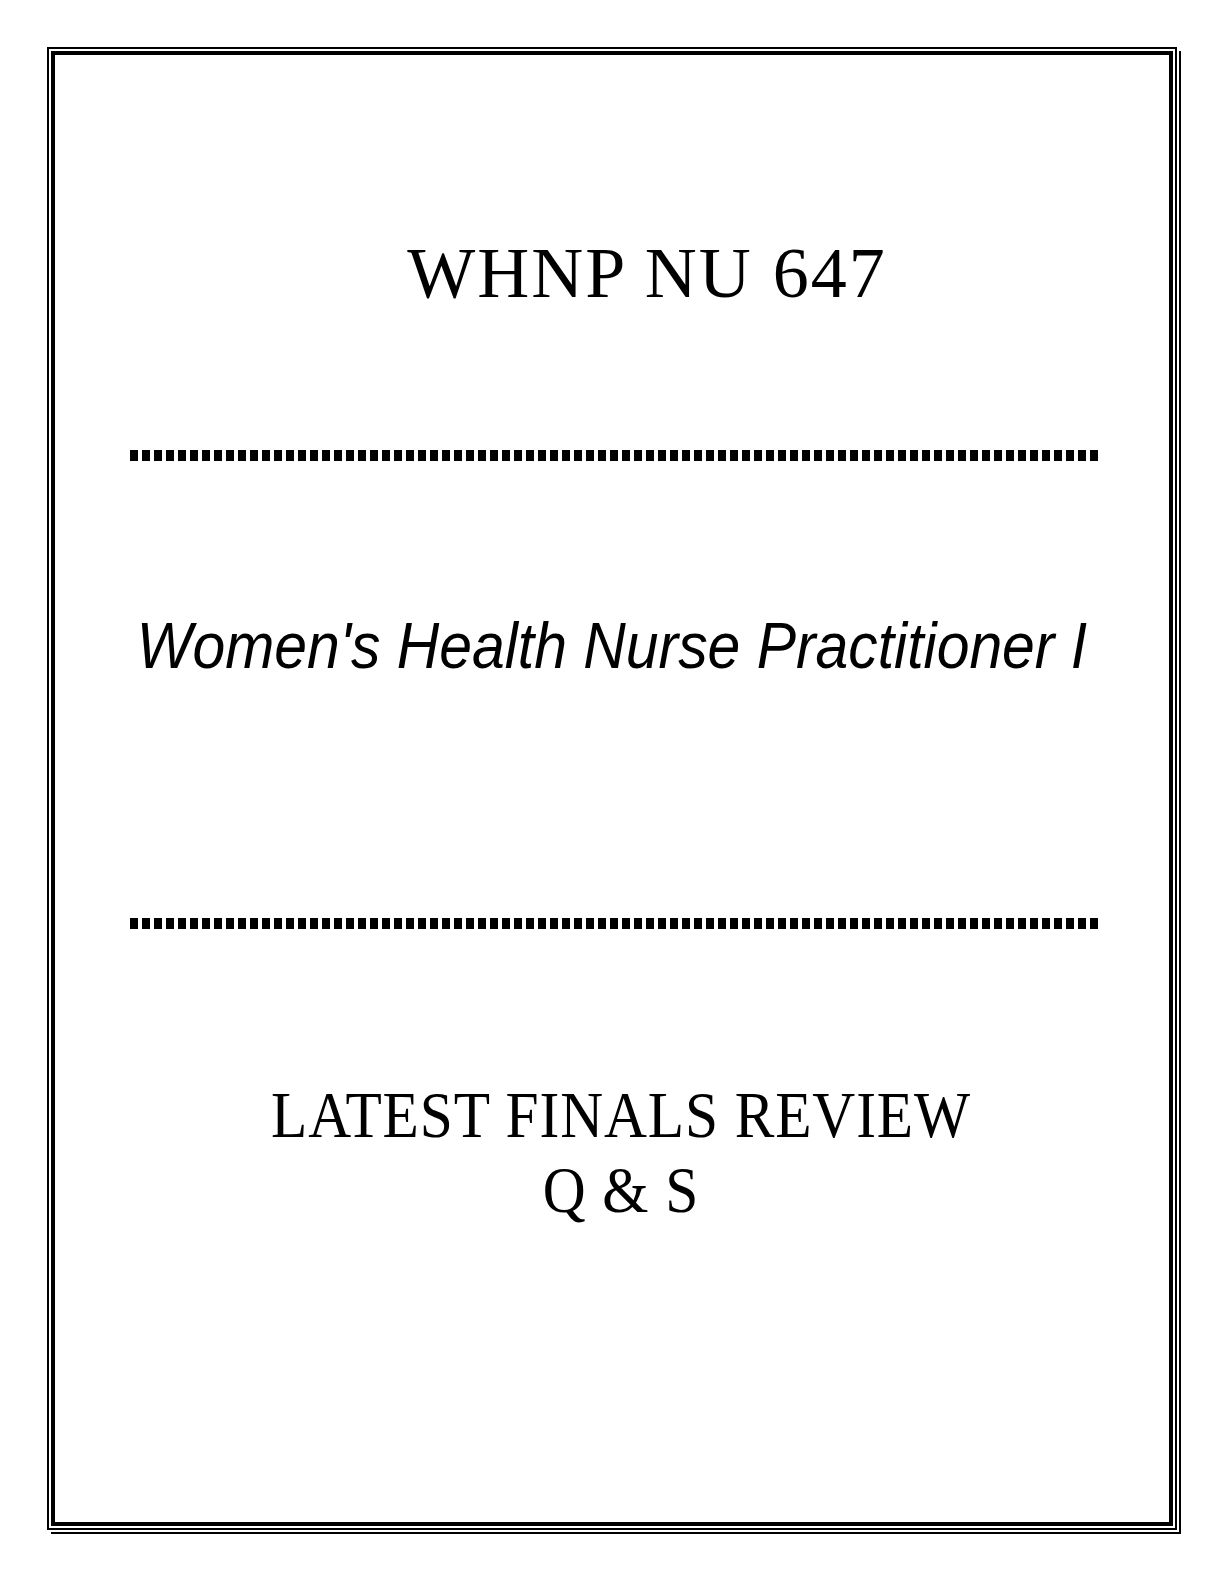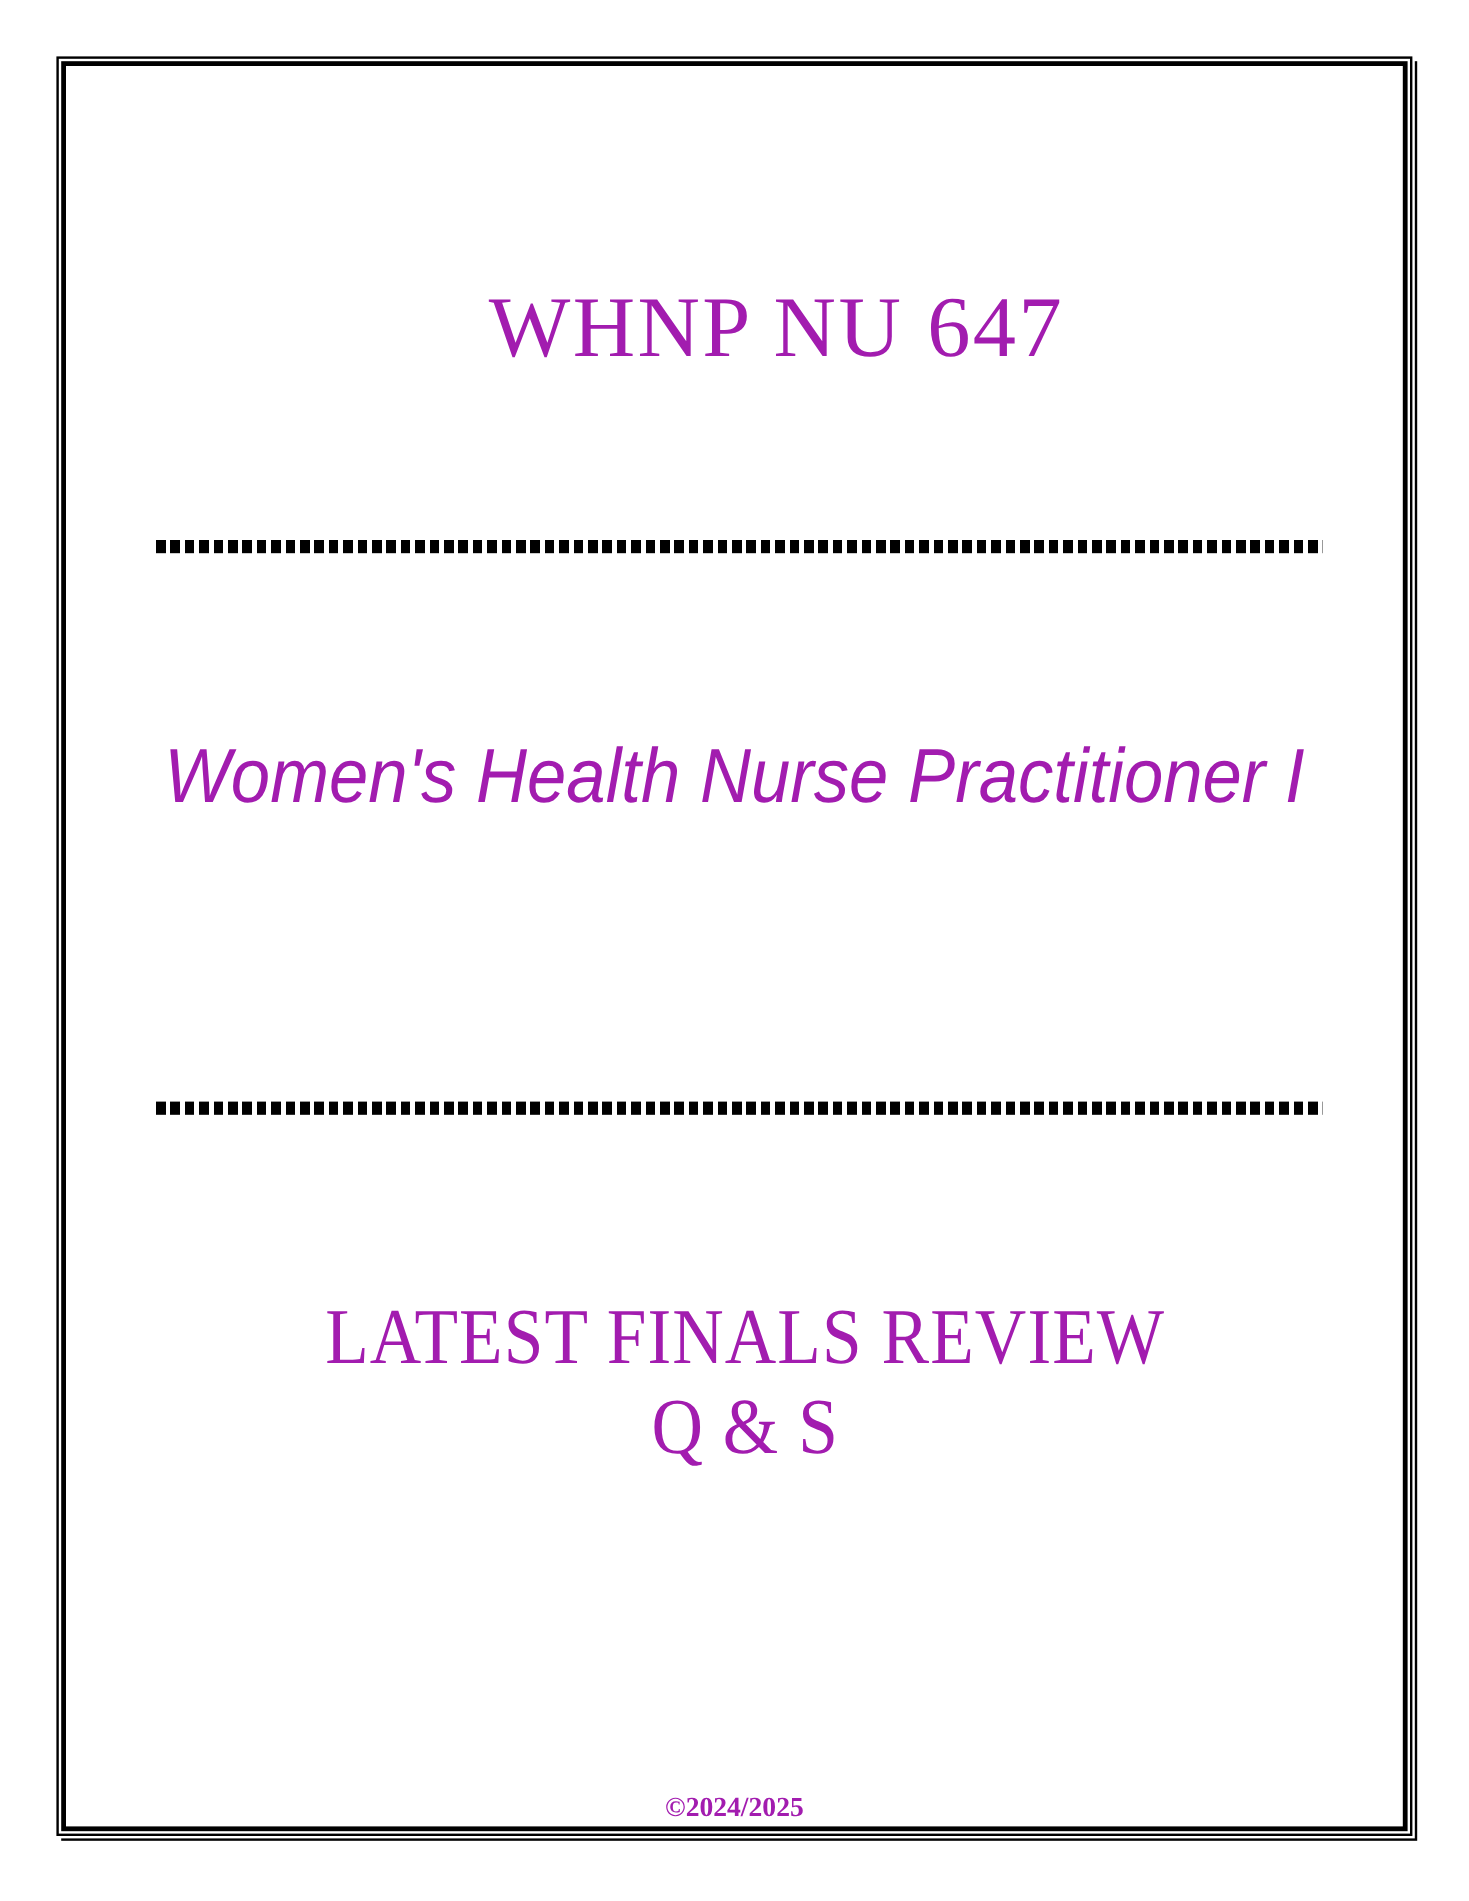--- a/index.html
+++ b/index.html
@@ -7,21 +7,21 @@
     padding: 0;
     background: #ffffff;
   }
   .page {
     position: relative;
     width: 1224px;
     height: 1584px;
     background: #ffffff;
     overflow: hidden;
     font-family: "Liberation Serif", serif;
-    color: #a21caf;
+    color: #000000;
   }
   
   .frame-outer {
     position: absolute;
     left: 47px;
     top: 47px;
     width: 1126px;
     height: 1479px;
     border: 2px solid #000000;
     box-shadow: 2px 2px 0 0 #ffffff, 4px 4px 0 0 #000000;
@@ -120,16 +120,15 @@
 
     <div class="course-title">Women's Health Nurse Practitioner I</div>
 
     <div class="dotted-sep sep-bottom"></div>
 
     <div class="review-title">
       <div>LATEST FINALS REVIEW</div>
       <div>Q &amp; S</div>
     </div>
 
-    <div class="copyright">©2024/2025</div>
 
   </div>
 </div>
 
 </body></html>

